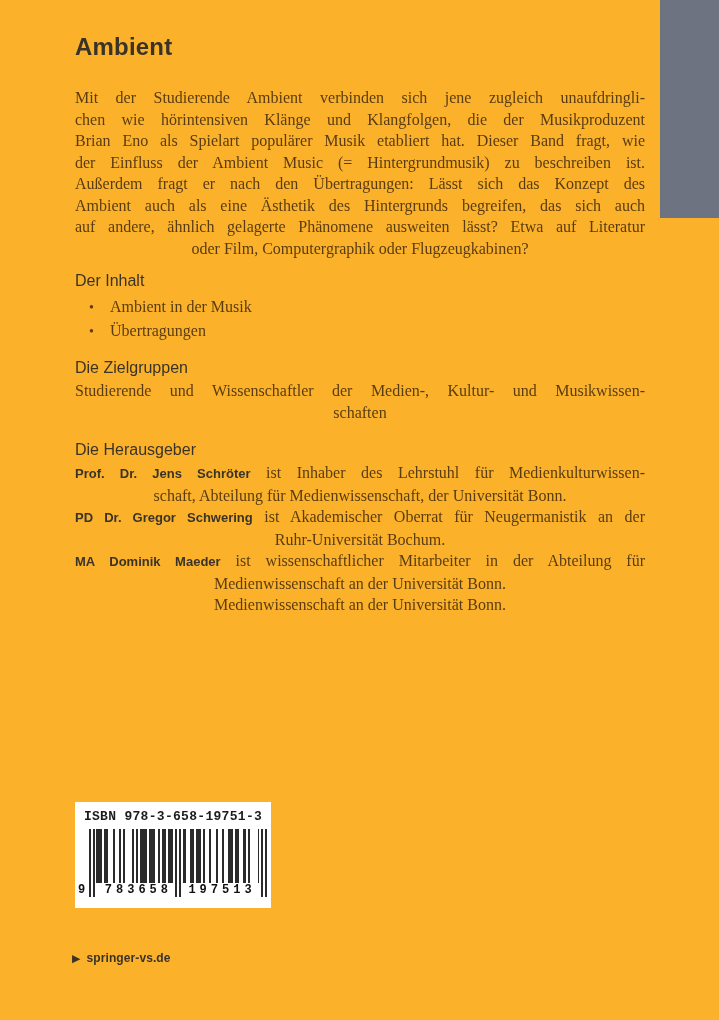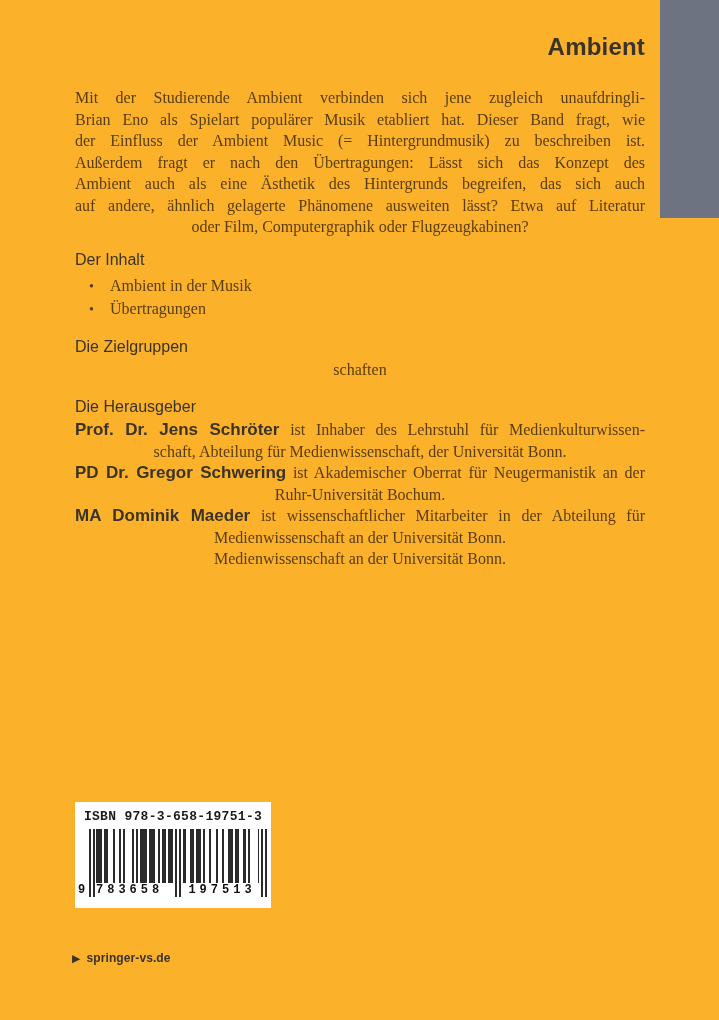--- a/index.html
+++ b/index.html
@@ -25,21 +25,20 @@
   }
   .content{
     position:absolute;left:75px;top:0;width:570px;
   }
   h1.title{
     margin:33px 0 0 0;
     font-family:"Liberation Sans", sans-serif;
     font-weight:bold;font-size:24px;line-height:28px;
     color:var(--heading-ink);
     letter-spacing:0.2px;
-    text-align:right;
   }
   .blurb{margin-top:26px;}
   .tline{
     font-size:16px;line-height:21.5px;
     color:var(--body-ink);
     text-align:center;
   }
   .tline.just{text-align:justify;text-align-last:justify;}
   .sec-heading{
     font-family:"Liberation Sans", sans-serif;
@@ -56,21 +55,21 @@
     color:var(--body-ink);
   }
   .dot{
     width:21px;padding-left:14px;
     font-size:14px;
     flex:none;
   }
   .lines{margin-top:2px;}
   .hname{
     font-family:"Liberation Sans", sans-serif;
-    font-weight:bold;font-size:17px;
+    font-weight:bold;font-size:13px;
     color:var(--heading-ink);
   }
   .isbn-box{
     position:absolute;left:75px;top:802px;
     width:196px;height:106px;
     background:var(--box-white);
   }
   .isbn-label{
     margin-top:7px;
     text-align:center;
@@ -89,21 +88,21 @@
     position:absolute;top:0;
     background:var(--barcode-ink);
   }
   .bc-digit{
     position:absolute;top:55px;
     font-family:"Liberation Mono", monospace;
     font-weight:bold;font-size:12px;line-height:12px;
     color:#111;
   }
   .bc-first{left:-11px;}
-  .bc-left{left:7px;width:76px;text-align:left;letter-spacing:4px;}
+  .bc-left{left:7px;width:76px;text-align:right;letter-spacing:4px;}
   .bc-right{left:95px;width:76px;text-align:center;letter-spacing:4px;}
   .footer{
     position:absolute;left:72px;top:951px;
     display:flex;align-items:center;
     color:var(--heading-ink);
   }
   .arrow{
     font-family:"DejaVu Sans", sans-serif;
     font-size:11px;margin-right:6px;
   }
@@ -118,20 +117,21 @@
 
 <div class="page">
 
   <div class="gray-corner"></div>
 
   <div class="content">
     <h1 class="title">Ambient</h1>
 
     <div class="blurb" id="blurb">
         <div class="tline just">Mit der Studierende Ambient verbinden sich jene zugleich unaufdringli-</div>
+        <div class="tline just">chen wie hörintensiven Klänge und Klangfolgen, die der Musikproduzent</div>
         <div class="tline just">Brian Eno als Spielart populärer Musik etabliert hat. Dieser Band fragt, wie</div>
         <div class="tline just">der Einfluss der Ambient Music (= Hintergrundmusik) zu beschreiben ist.</div>
         <div class="tline just">Außerdem fragt er nach den Übertragungen: Lässt sich das Konzept des</div>
         <div class="tline just">Ambient auch als eine Ästhetik des Hintergrunds begreifen, das sich auch</div>
         <div class="tline just">auf andere, ähnlich gelagerte Phänomene ausweiten lässt? Etwa auf Literatur</div>
         <div class="tline">oder Film, Computergraphik oder Flugzeugkabinen?</div>
       </div>
 
     <div class="sec-heading mt-inhalt">Der Inhalt</div>
     <div class="bullets" id="bullets">
@@ -140,20 +140,21 @@
           <span>Ambient in der Musik</span>
         </div>
         <div class="bullet-row">
           <span class="dot">•</span>
           <span>Übertragungen</span>
         </div>
       </div>
 
     <div class="sec-heading mt-ziel">Die Zielgruppen</div>
     <div class="lines" id="ziel-lines">
+        <div class="tline just">Studierende und Wissenschaftler der Medien-, Kultur- und Musikwissen-</div>
         <div class="tline">schaften</div>
       </div>
 
     <div class="sec-heading mt-heraus">Die Herausgeber</div>
     <div class="lines" id="heraus-lines">
         <div class="tline just"><span class="hname">Prof. Dr. Jens Schröter</span> ist Inhaber des Lehrstuhl für Medienkulturwissen-</div>
         <div class="tline">schaft, Abteilung für Medienwissenschaft, der Universität Bonn.</div>
         <div class="tline just"><span class="hname">PD Dr. Gregor Schwering</span> ist Akademischer Oberrat für Neugermanistik an der</div>
         <div class="tline">Ruhr-Universität Bochum.</div>
         <div class="tline just"><span class="hname">MA Dominik Maeder</span> ist wissenschaftlicher Mitarbeiter in der Abteilung für</div>

